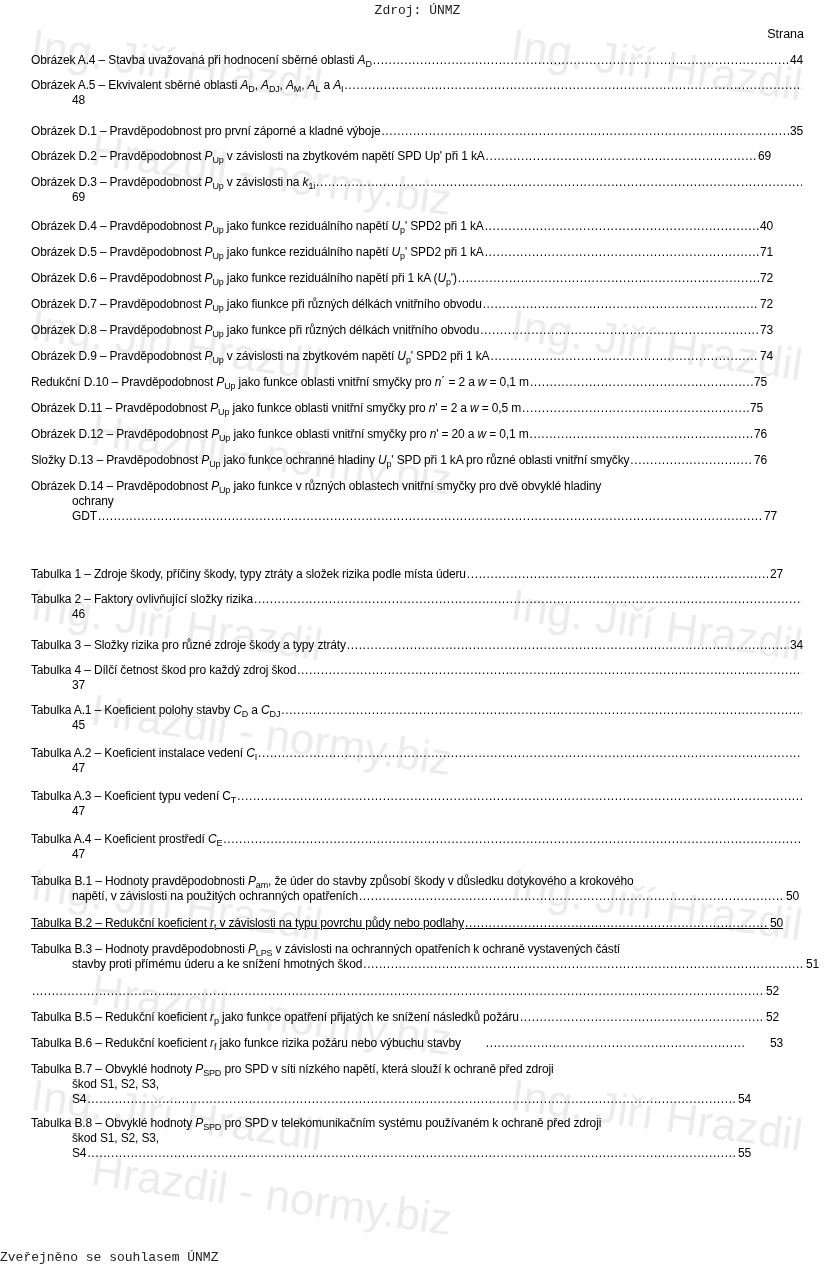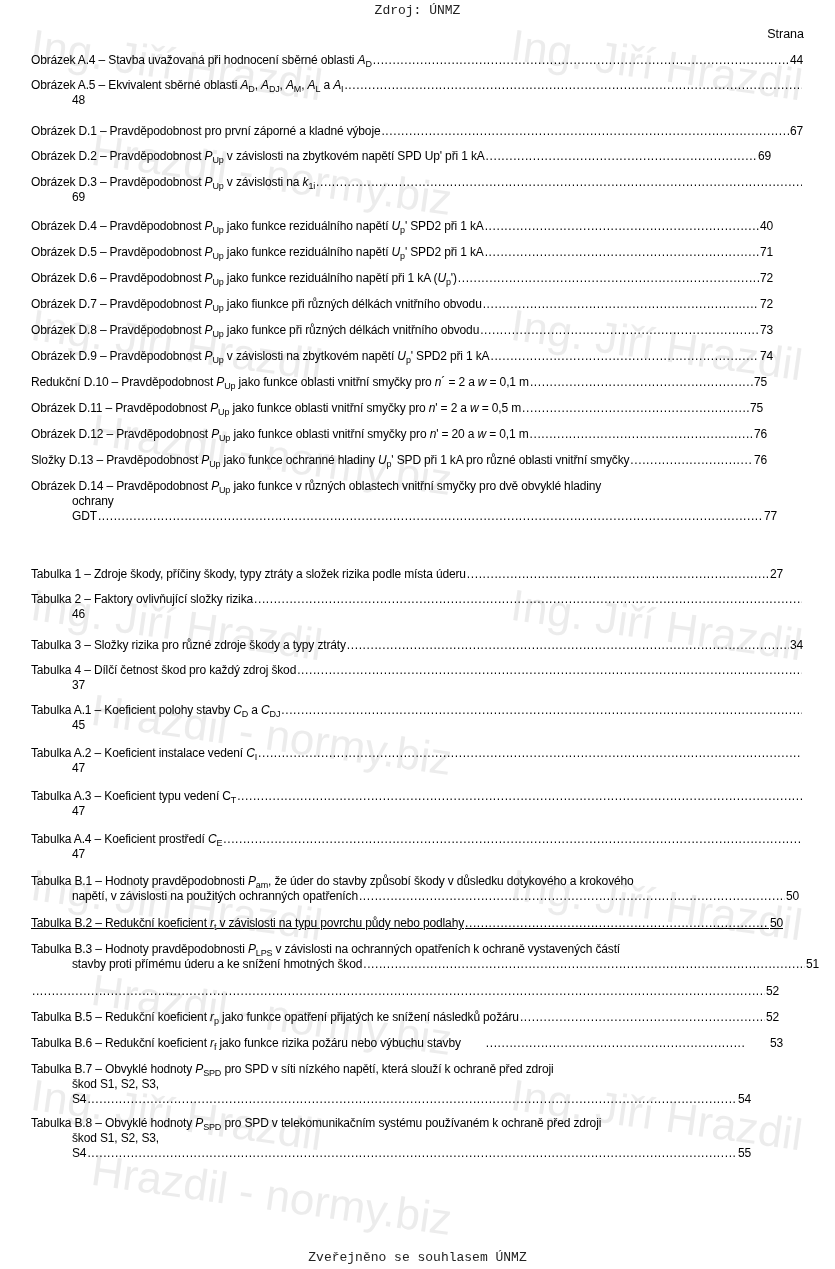--- a/index.html
+++ b/index.html
@@ -1,20 +1,20 @@
 <!DOCTYPE html>
 <html><head>
 <meta charset="utf-8">
 <style>
   html, body { margin:0; padding:0; background:#ffffff; }
   body { width:835px; height:1269px; position:relative; overflow:hidden;
          font-family:"Liberation Sans", sans-serif; color:#000; }
   .hdr { position:absolute; top:3px; left:0; width:835px; text-align:center;
          font-family:"Liberation Mono", monospace; font-size:13px; color:#222; }
-  .ftr { position:absolute; top:1250px; left:0; width:835px; text-align:center;
+  .ftr { position:absolute; top:1250px; left:0; width:835px; text-align:left;
          font-family:"Liberation Mono", monospace; font-size:13px; color:#222; }
   .strana { position:absolute; top:27px; right:31px; font-size:12.5px; }
   .toc { position:absolute; left:31px; width:772px; font-size:12px; line-height:15px; letter-spacing:-0.15px; }
   .entry { position:relative; }
   .line { display:flex; align-items:baseline; white-space:nowrap; }
   .line .t { flex:0 0 auto; }
   .line .d { flex:1 1 auto; overflow:hidden; white-space:nowrap; margin:0 1px; }
   .line .d::after { content:"......................................................................................................................................................................................................................................................................"; letter-spacing:0.6px; }
   .line .p { flex:0 0 auto; }
   .cont { padding-left:41px; }
@@ -60,21 +60,21 @@
         <span class="t"><span>Obrázek A.5 – Ekvivalent sběrné oblasti </span><i>A</i><sub>D</sub><span>, </span><i>A</i><sub>DJ</sub><span>, </span><i>A</i><sub>M</sub><span>, </span><i>A</i><sub>L</sub><span> a </span><i>A</i><sub>I</sub></span>
         <span class="d"></span>
       </div>
     <div class="cont">48</div>
   </div>
 
   <div class="entry" style="height:25px;">
     <div class="line">
         <span class="t">Obrázek D.1 – Pravděpodobnost pro první záporné a kladné výboje</span>
         <span class="d"></span>
-        <span class="p">67</span>
+        <span class="p">35</span>
       </div>
   </div>
 
   <div class="entry" style="height:26px;">
     <div class="line" style="padding-right:32px;">
         <span class="t"><span>Obrázek D.2 – Pravděpodobnost </span><i>P</i><sub>Up</sub><span> v závislosti na zbytkovém napětí SPD Up' při 1 kA</span></span>
         <span class="d"></span>
         <span class="p">69</span>
       </div>
   </div>

